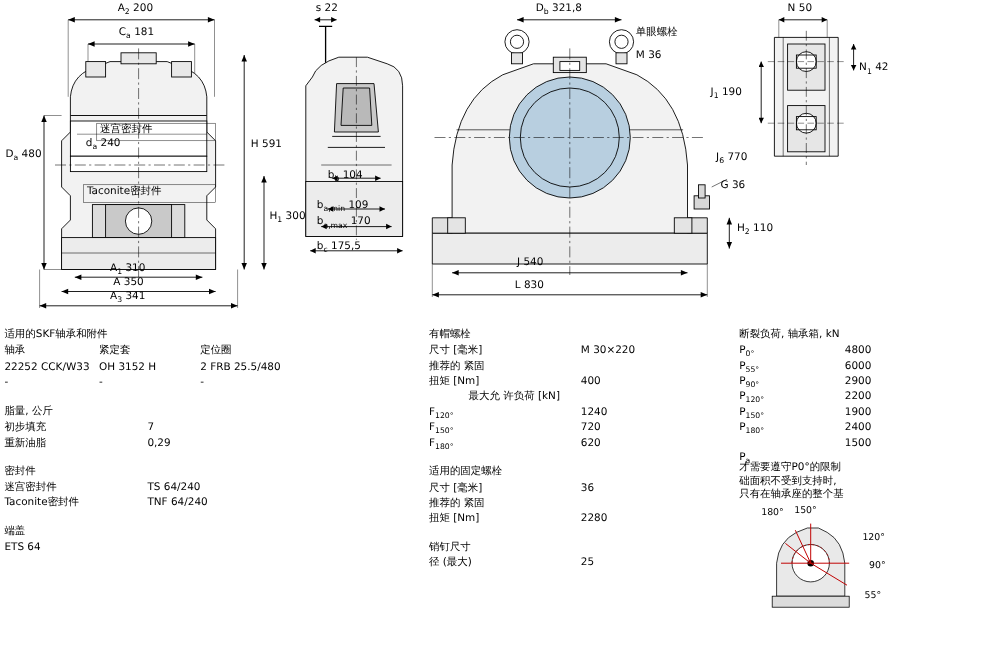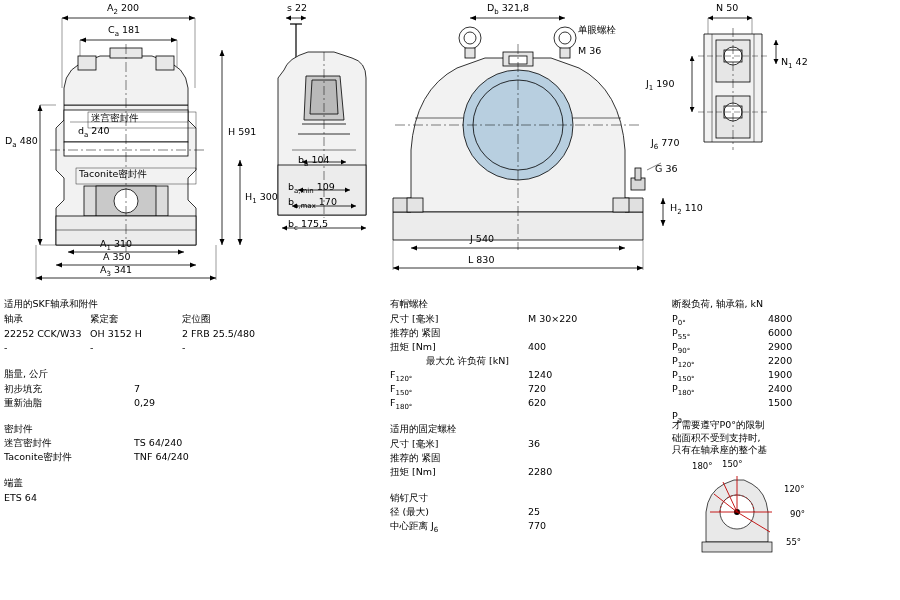--- a/index.html
+++ b/index.html
@@ -407,24 +407,20 @@
   <div style="position:relative;height:14px;">
     <span style="position:absolute;left:0;">扭矩 [Nm]</span>
     <span style="position:absolute;left:138px;">2280</span>
   </div>
 
   <div class="hdr" style="margin-top:12px;">销钉尺寸</div>
   <div style="position:relative;height:14px;margin-top:2px;">
     <span style="position:absolute;left:0;">径 (最大)</span>
     <span style="position:absolute;left:138px;">25</span>
   </div>
-  <div style="position:relative;height:14px;">
-    <span style="position:absolute;left:0;">中心距离 J<span class="sub">6</span></span>
-    <span style="position:absolute;left:138px;">770</span>
-  </div>
 </div>
 
 <div class="tblwrap" style="left:672px;top:298px;width:225px;">
   <div class="hdr">断裂负荷, 轴承箱, kN</div>
   <div style="position:relative;height:14px;margin-top:2px;">
     <span style="position:absolute;left:0;">P<span class="sub">0°</span></span>
     <span style="position:absolute;left:96px;">4800</span>
   </div>
   <div style="position:relative;height:14px;">
     <span style="position:absolute;left:0;">P<span class="sub">55°</span></span>

